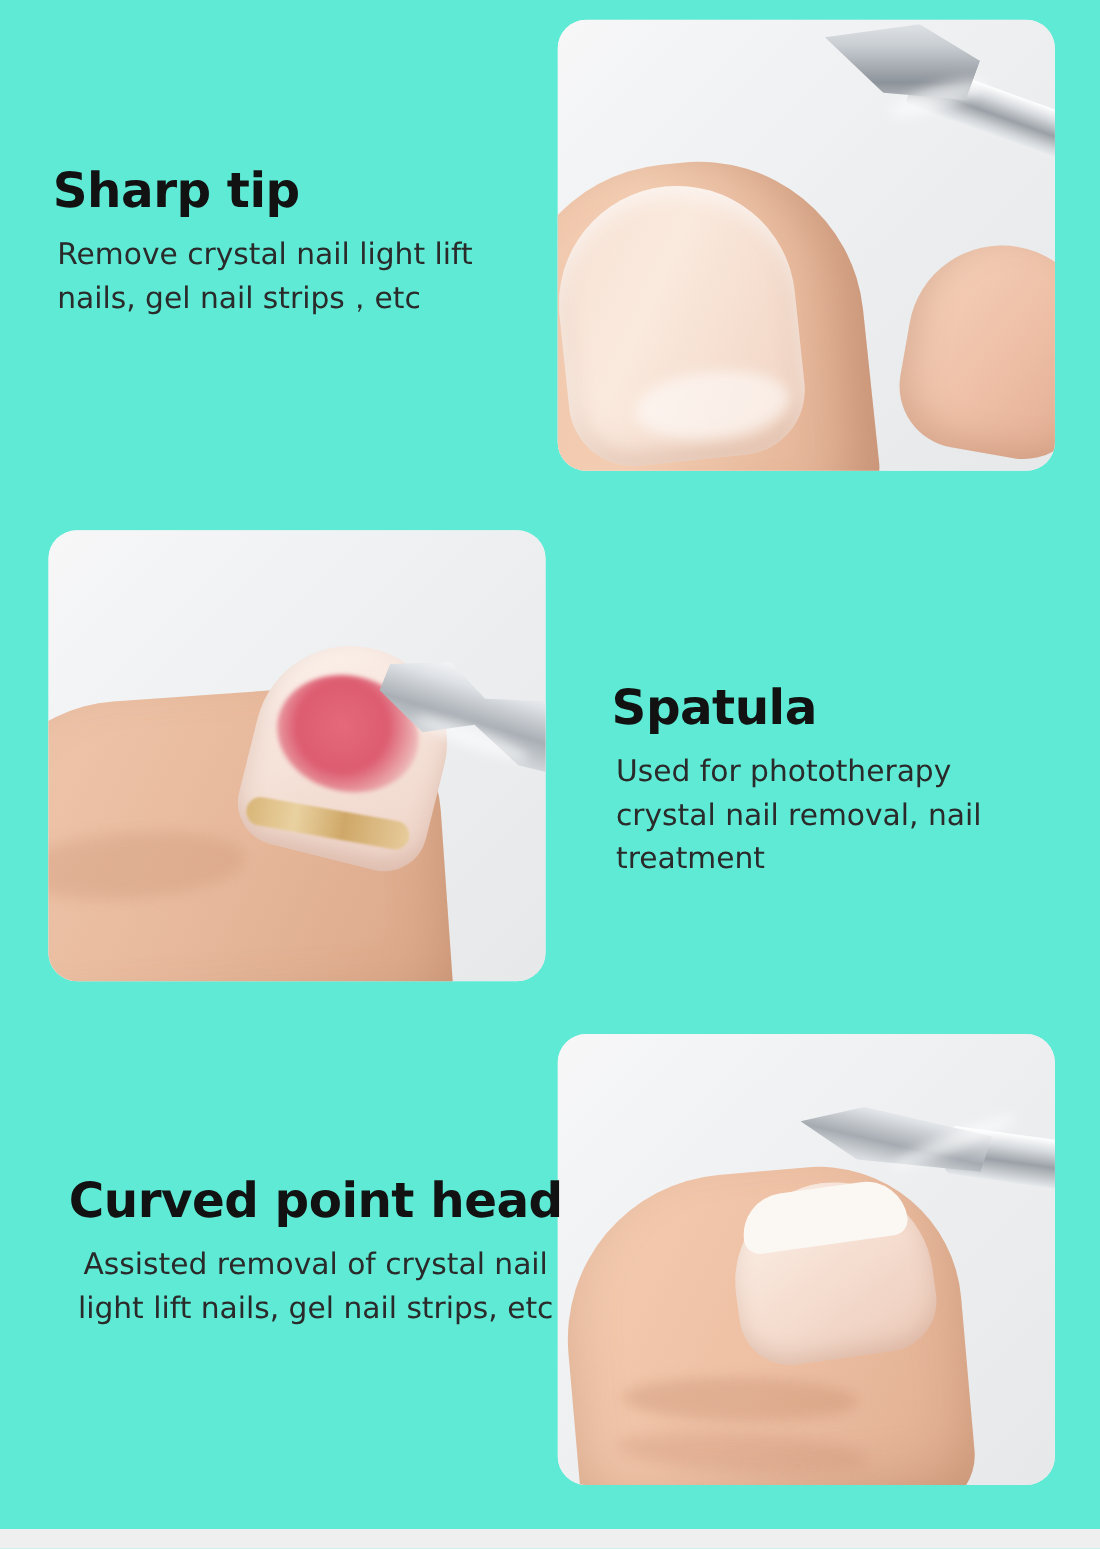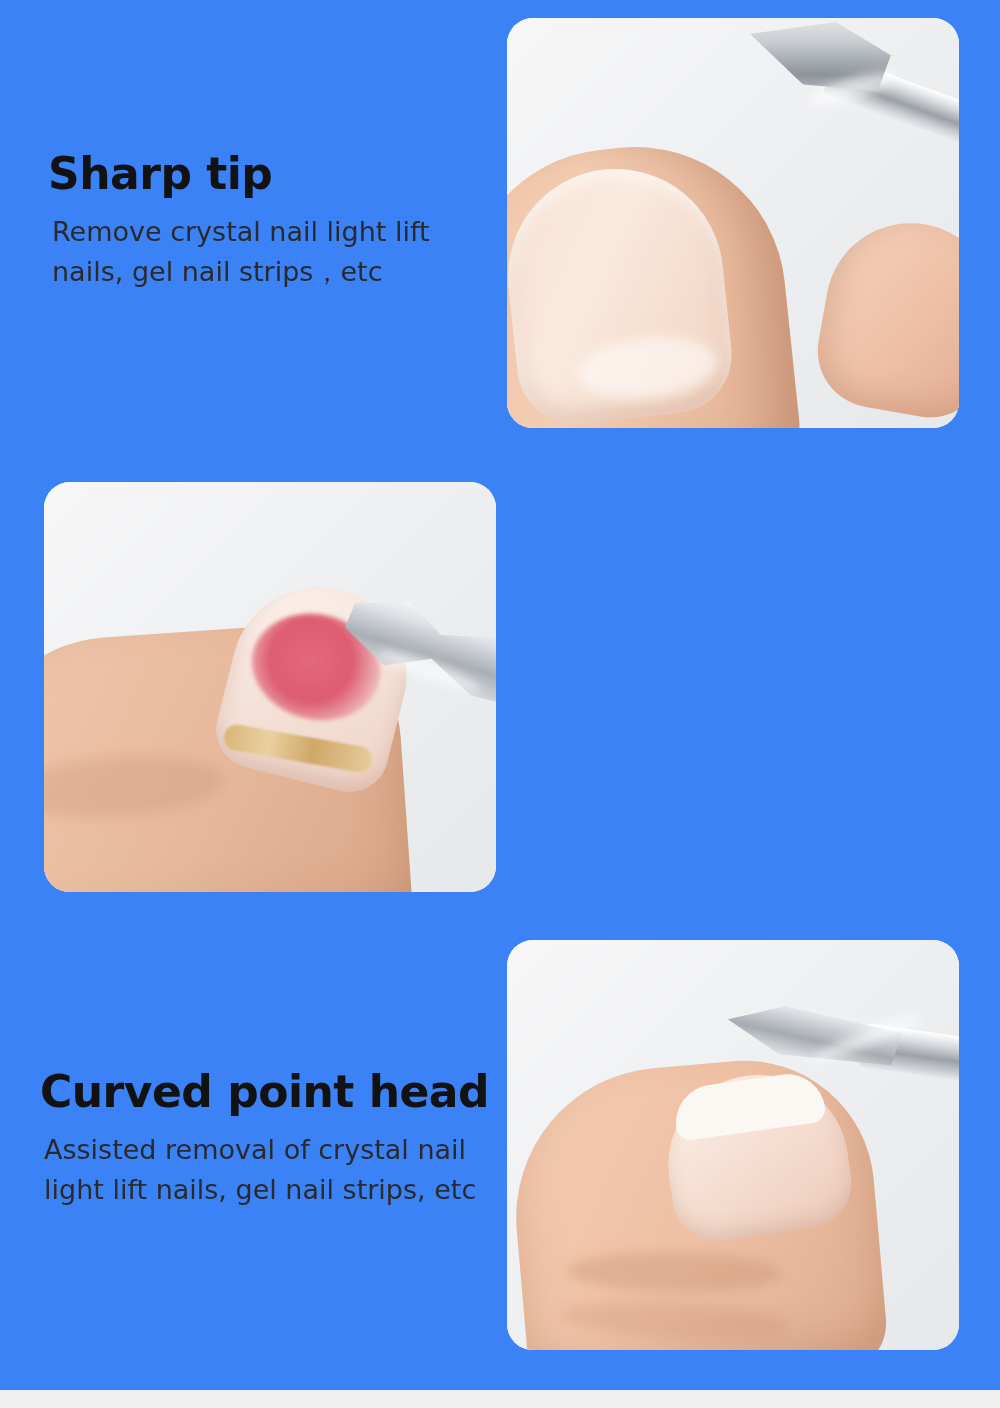--- a/index.html
+++ b/index.html
@@ -12,21 +12,21 @@
     height: 1408px;
     position: relative;
     overflow: hidden;
     font-family: "DejaVu Sans", "Liberation Sans", sans-serif;
     color: #1a1a1a;
   }
 
   .page {
     position: absolute;
     inset: 0;
-    background: #3b82f6;
+    background: #5eead4;
     padding-left: 22px;
   }
 
   .bottom-strip {
     position: absolute;
     left: 0;
     right: 0;
     bottom: 0;
     height: 18px;
     background: #efefef;
@@ -313,21 +313,21 @@
   .gloss {
     position: absolute;
     background: rgba(255,255,255,0.55);
     filter: blur(5px);
     border-radius: 50%;
   }
 
   
   .t1 { left: 48px; top: 150px; width: 440px; }
   .t2 { left: 556px; top: 620px; width: 410px; }
-  .t3 { left: 40px; top: 1068px; width: 470px; }
+  .t3 { left: 52px; top: 1068px; width: 470px; text-align: center; }
 </style>
 </head>
 <body>
 
 <div class="page">
 
   <div class="photo p1">
     <div class="photo-inner">
       <div class="bg-grad"></div>
       <div class="thumb">
@@ -360,20 +360,24 @@
         <div class="glitter"></div>
       </div>
       <div class="tool2">
 
         <div class="blade2"></div>
       </div>
       <div class="gloss" style="left:330px;top:180px;width:110px;height:18px;transform:rotate(20deg);"></div>
     </div>
   </div>
 
+  <div class="feature t2">
+    <h2 class="feature-title">Spatula</h2>
+    <p class="feature-desc">Used for phototherapy crystal nail removal, nail treatment</p>
+  </div>
 
   <div class="photo p3">
     <div class="photo-inner">
       <div class="bg-grad"></div>
       <div class="hand3">
         <div class="crease"></div>
         <div class="crease2"></div>
       </div>
       <div class="nail3">
         <div class="freeedge"></div>

